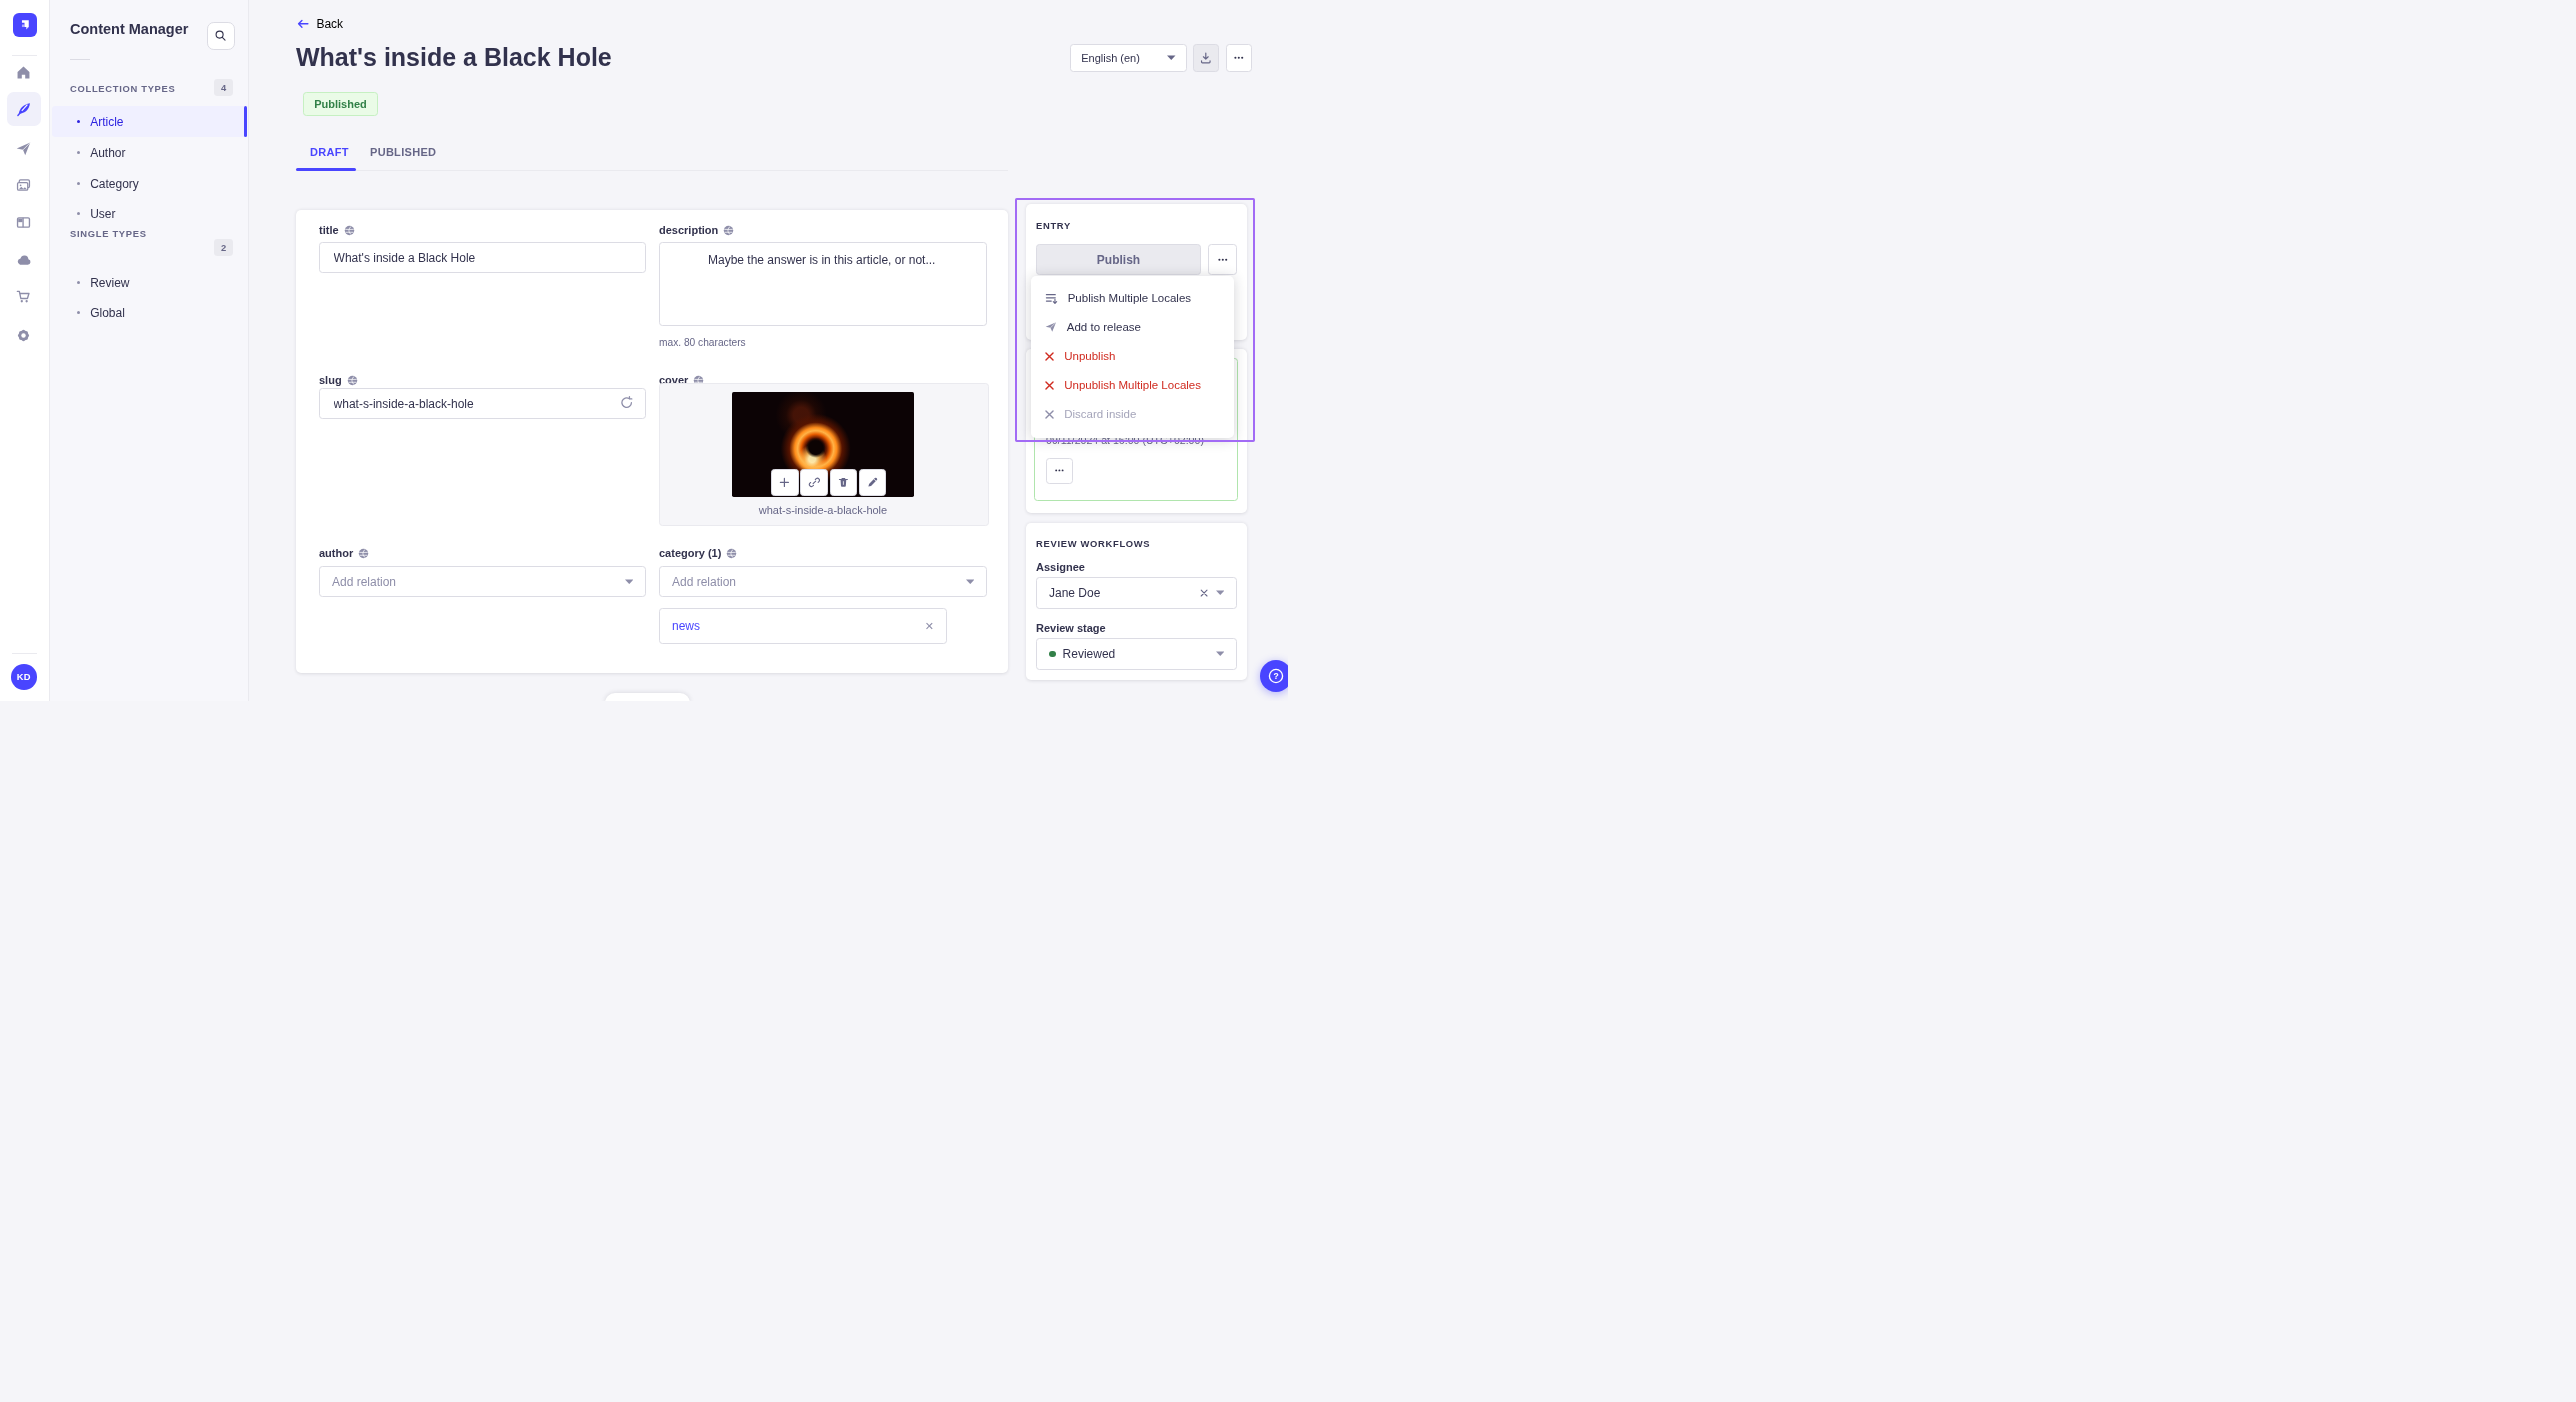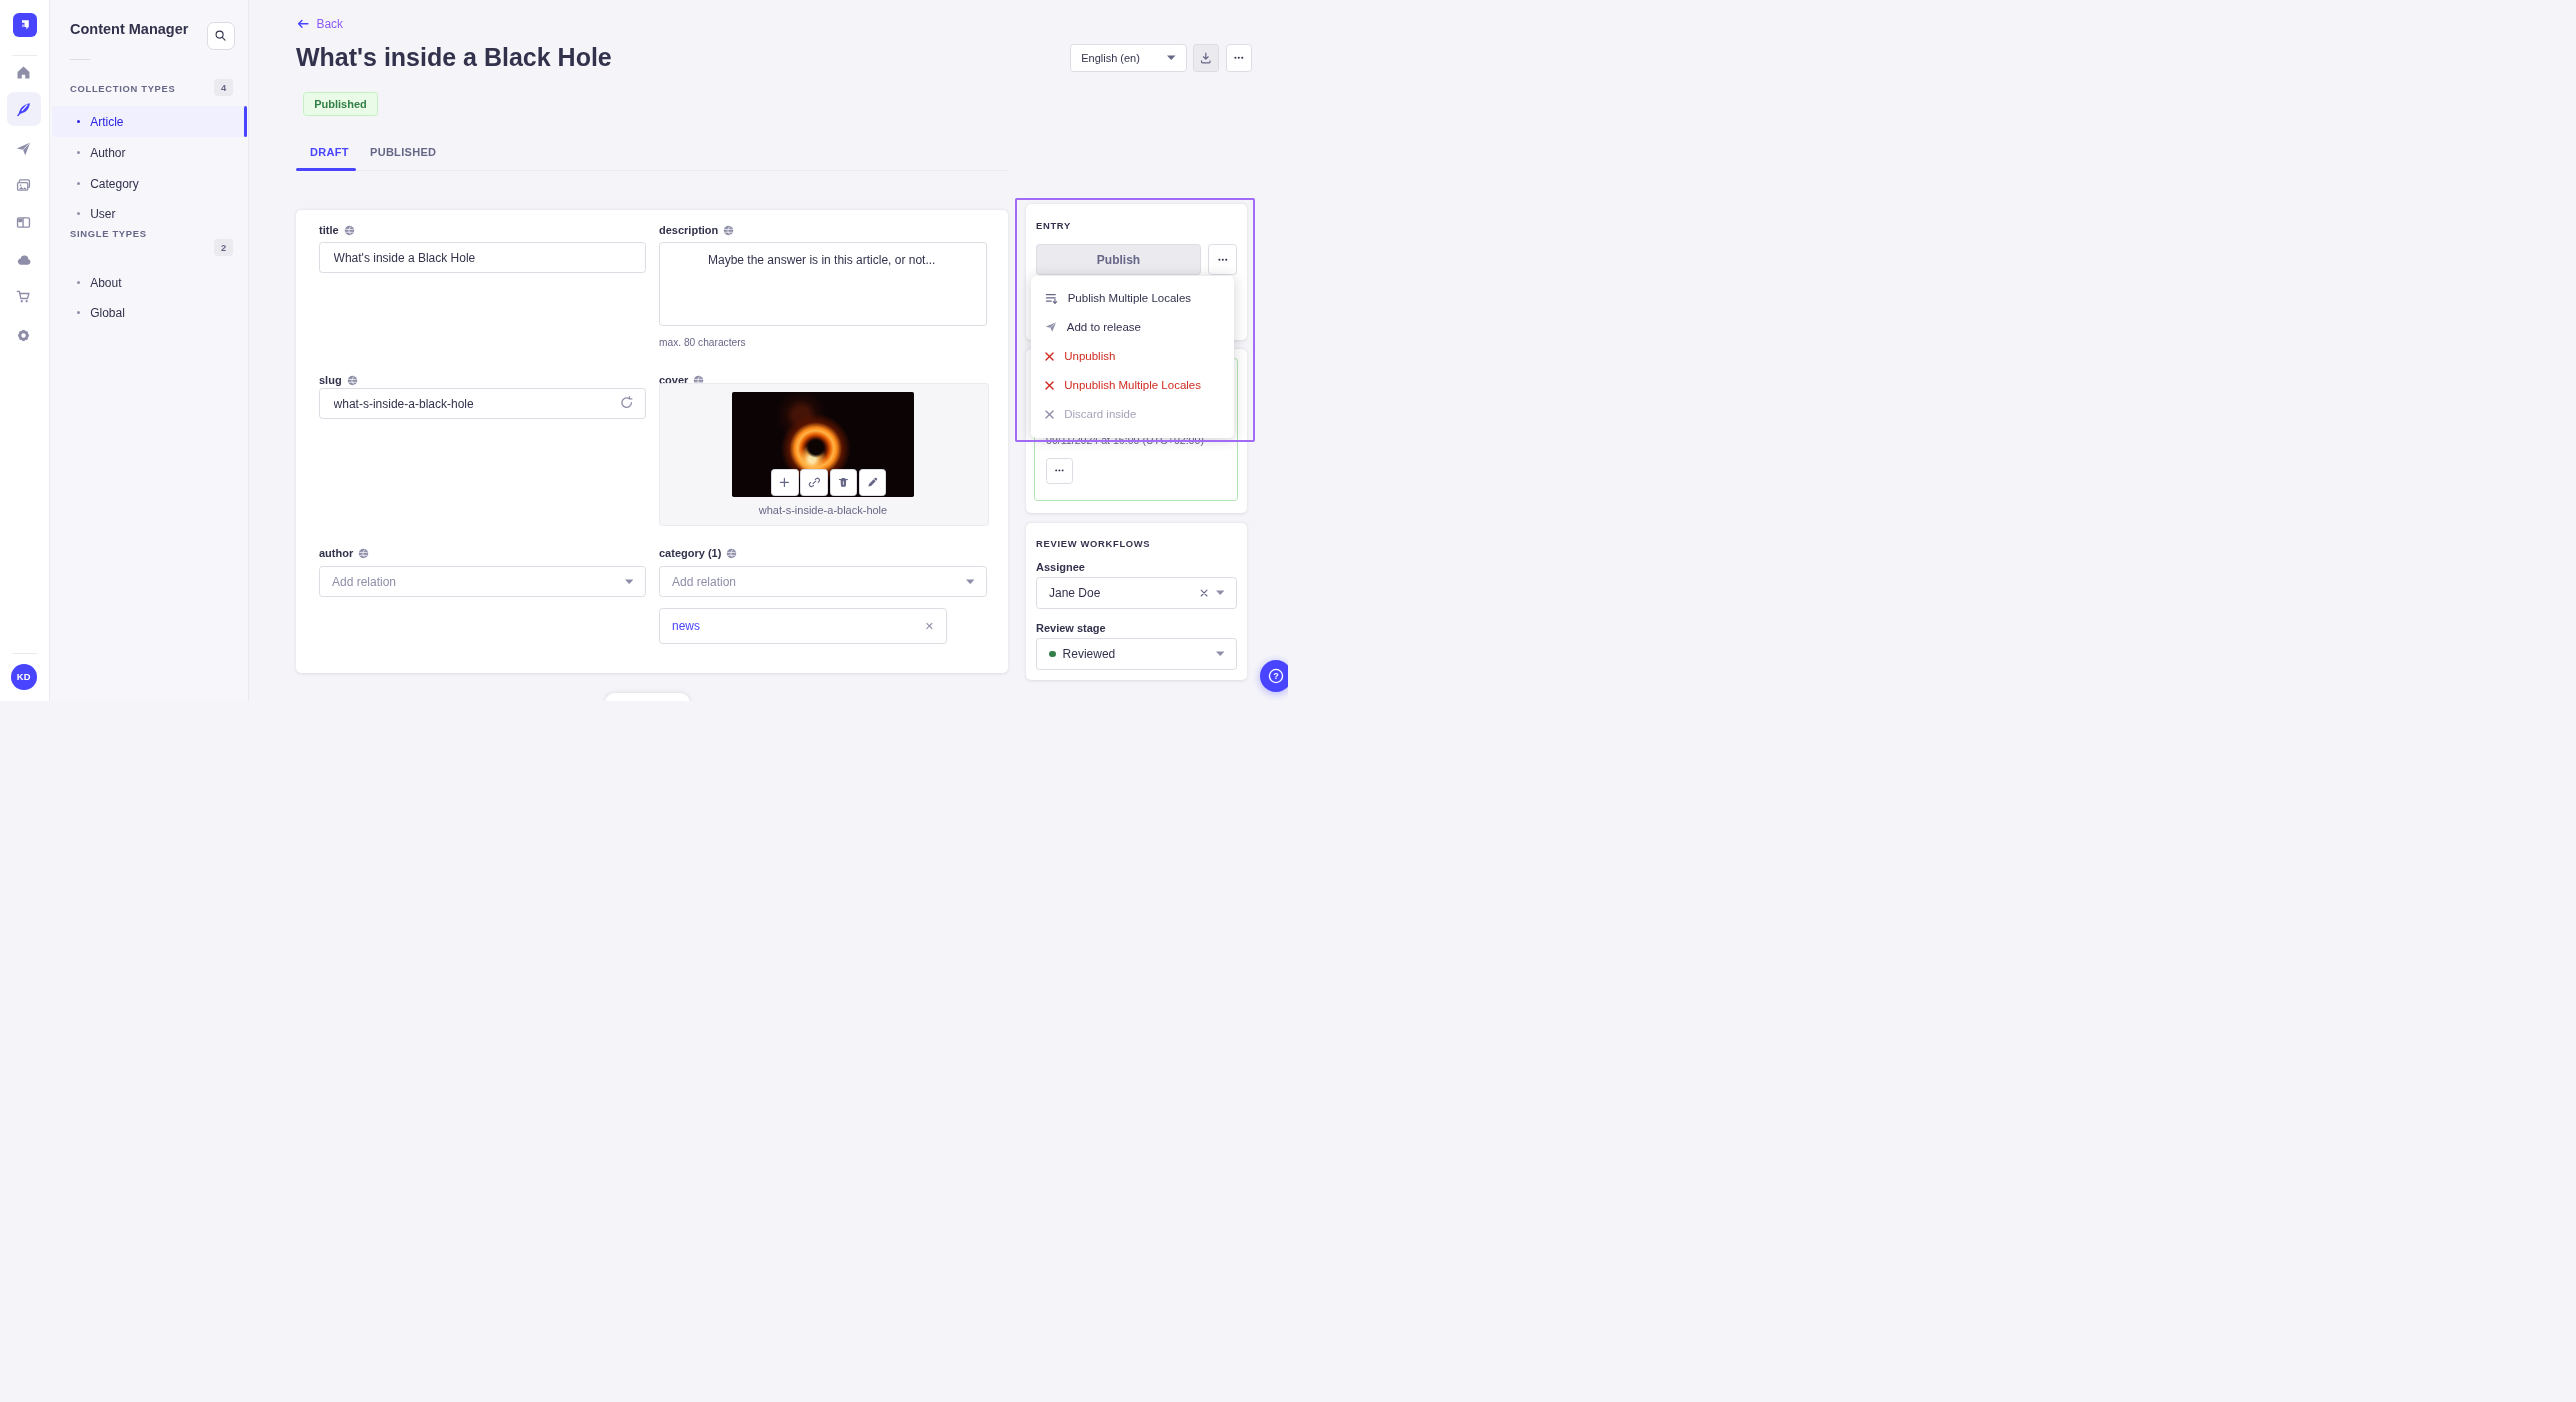--- a/index.html
+++ b/index.html
@@ -31,21 +31,21 @@
   .count-badge{position:absolute;left:165px;width:19px;height:17px;background:#eaeaef;border-radius:3.4px;color:#666687;
     font-size:9.4px;font-weight:600;display:flex;align-items:center;justify-content:center;}
   .nav-item{position:absolute;left:2.6px;width:195px;height:31px;border-radius:3.4px;display:flex;align-items:center;
     padding-left:25px;box-sizing:border-box;font-size:12px;color:#32324d;}
   .nav-item .dot{width:3.4px;height:3.4px;border-radius:50%;background:#8e8ea9;margin-right:10.2px;flex:0 0 auto;}
   .nav-item.active{background:#f0f0ff;color:#2d23e0;font-weight:500;}
   .nav-item.active .dot{background:#2d23e0;}
   .nav-item.active::after{content:'';position:absolute;right:0;top:0;bottom:0;width:2.6px;background:#4945ff;border-radius:1.7px;}
 
   
-  .back{position:absolute;left:296px;top:17px;display:flex;align-items:center;gap:6.8px;color:#8b5cf6;font-size:12px;cursor:pointer;}
+  .back{position:absolute;left:296px;top:17px;display:flex;align-items:center;gap:6.8px;color:#000000;font-size:12px;cursor:pointer;}
   .h1{position:absolute;left:296px;top:43px;font-size:25px;font-weight:700;color:#32324d;}
   .status-badge{position:absolute;left:303px;top:92px;height:24px;padding:0 10.2px;background:#eafbe7;border:0.9px solid #c6f0c2;
     border-radius:3.4px;color:#328048;font-size:11px;font-weight:600;display:inline-flex;align-items:center;box-sizing:border-box;}
   .locale-select{position:absolute;left:1070px;top:44px;width:117px;height:28px;background:#fff;border:0.9px solid #dcdce4;border-radius:3.4px;
     display:flex;align-items:center;justify-content:space-between;padding:0 10.2px;box-sizing:border-box;font-size:11px;color:#32324d;}
   .sq-btn{position:absolute;width:26.4px;height:28px;border-radius:3.4px;display:flex;align-items:center;justify-content:center;box-sizing:border-box;}
   .sq-btn.gray{background:#eaeaef;border:0.9px solid #dcdce4;}
   .sq-btn.white{background:#fff;border:0.9px solid #dcdce4;}
 
   
@@ -206,21 +206,21 @@
   <div class="nav-item" style="top:198px">
     <span class="dot"></span>
     <span>User</span>
   </div>
 
   <div class="sect-label" style="top:228px">SINGLE TYPES</div>
   <div class="count-badge" style="top:239px">2</div>
 
   <div class="nav-item" style="top:267px">
     <span class="dot"></span>
-    <span>About</span>
+    <span>Review</span>
   </div>
   <div class="nav-item" style="top:297px">
     <span class="dot"></span>
     <span>Global</span>
   </div>
 </div>
 
 <div class="back">
   <svg width="13.6" height="13.6" viewBox="0 0 16 16">
     <path d="M14 8H3M7 4 3 8l4 4" stroke="#4945ff" stroke-width="1.6" fill="none" stroke-linecap="round" stroke-linejoin="round"></path>

